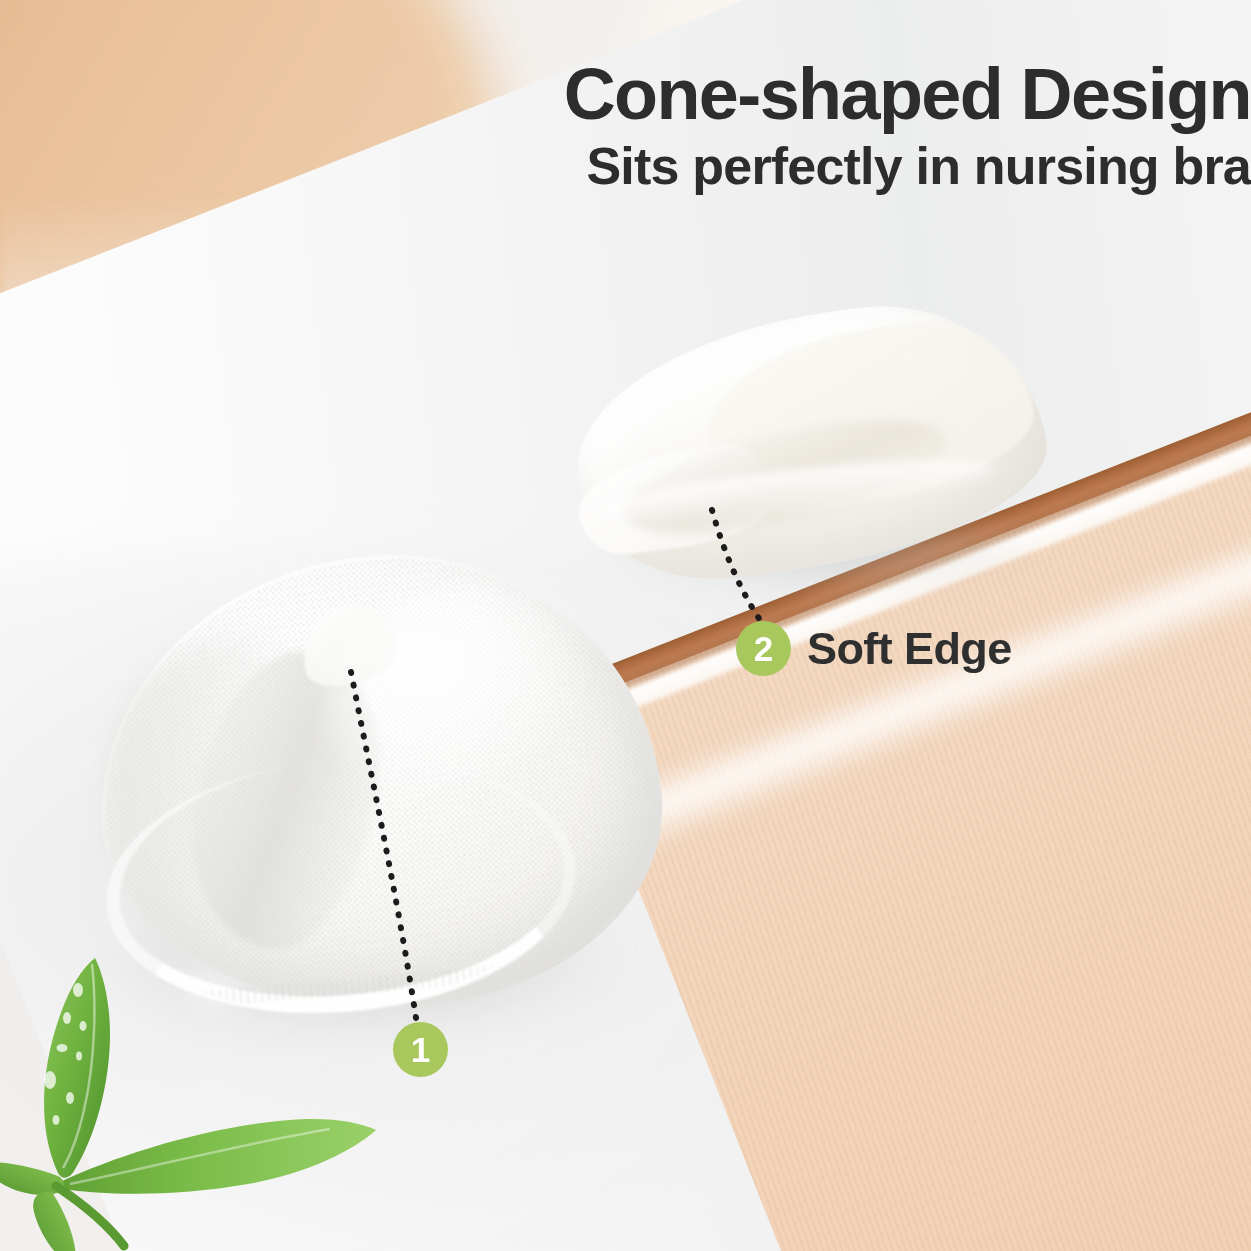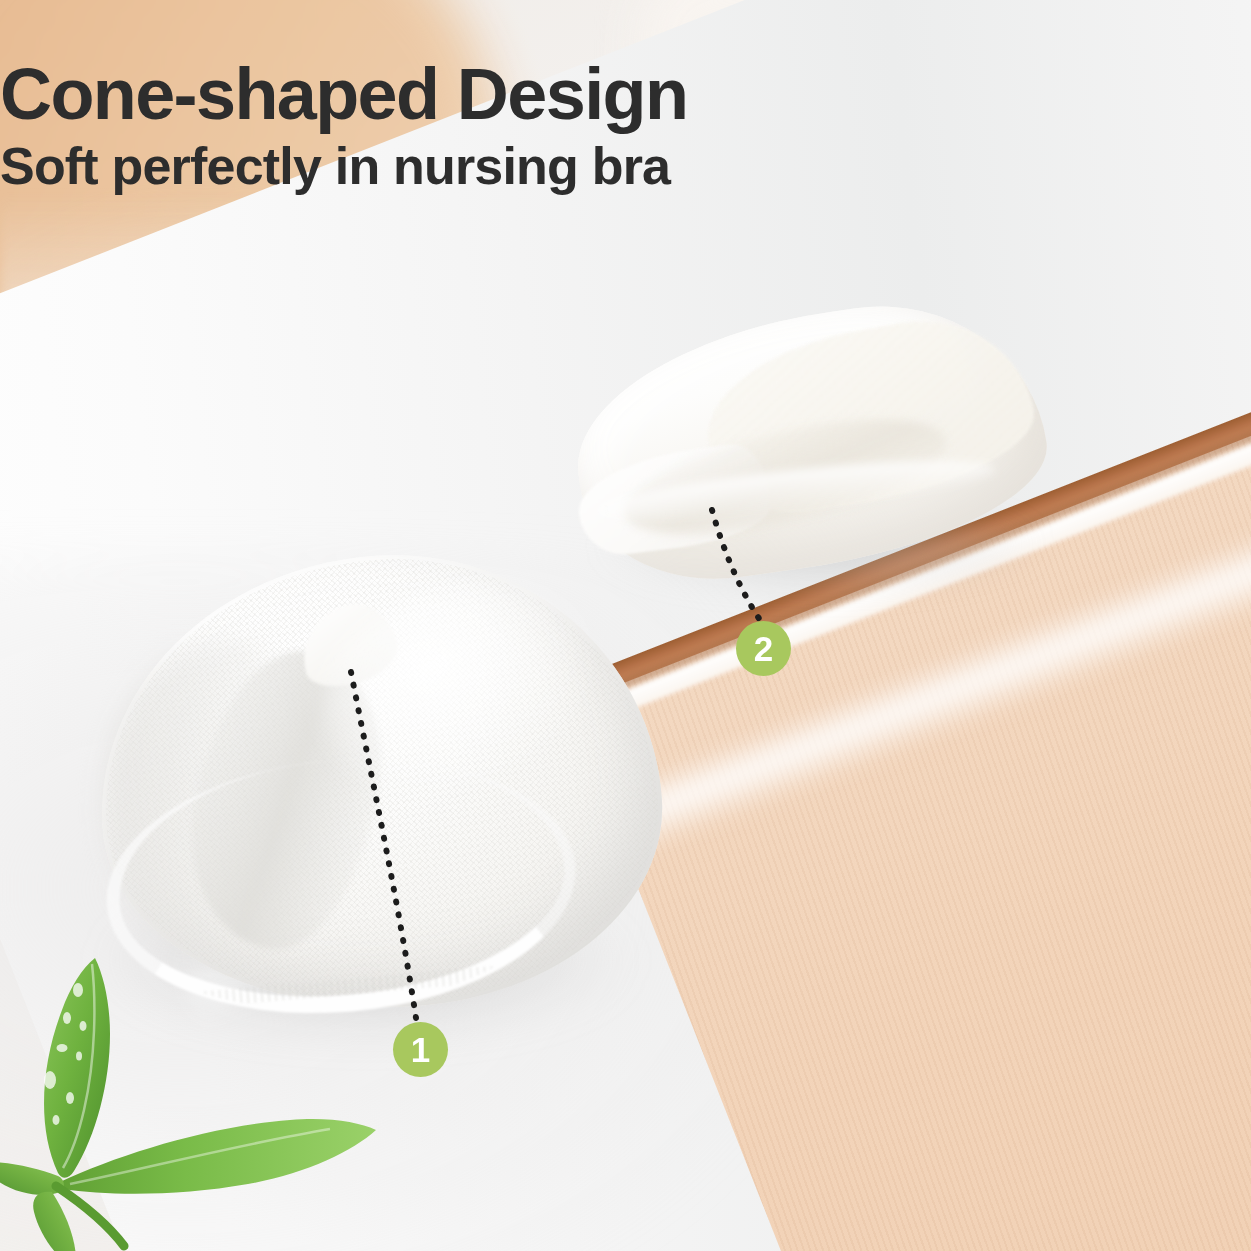--- a/index.html
+++ b/index.html
@@ -357,21 +357,21 @@
     white-space: nowrap;
   }
   #callout-1 { left: 393px; top: 1022px; }
   #callout-2 { left: 736px; top: 621px; }
 
   
   #heading-block {
     position: absolute;
     left: 0; top: 58px;
     width: 1251px;
-    text-align: left;
+    text-align: right;
   }
   #page-title {
     font-size: 72px;
     font-weight: bold;
     letter-spacing: -1.6px;
     line-height: 1.02;
     margin: 0;
   }
   #page-subtitle {
     font-size: 52px;
@@ -465,28 +465,29 @@
 
   <svg class="leader" id="leader-1" style="left:0;top:0;width:1251px;height:1251px">
     <path d="M351 672 C372 780 398 900 416 1018" stroke="#1c1c1c" stroke-width="6" stroke-linecap="round" stroke-dasharray="1 12" fill="none"></path>
   </svg>
   <svg class="leader" id="leader-2" style="left:0;top:0;width:1251px;height:1251px">
     <path d="M712 510 C726 560 744 596 760 620" stroke="#1c1c1c" stroke-width="6" stroke-linecap="round" stroke-dasharray="1 12" fill="none"></path>
   </svg>
 
   <div id="heading-block">
     <h1 id="page-title" style="color: rgb(45, 45, 45);">Cone-shaped Design</h1>
-    <p id="page-subtitle" style="color: rgb(45, 45, 45);">Soft perfectly in nursing bra</p>
+    <p id="page-subtitle" style="color: rgb(45, 45, 45);">Sits perfectly in nursing bra</p>
   </div>
 
   <div class="callout" id="callout-1">
     <div class="badge" style="background: rgb(168, 200, 94); color: rgb(255, 255, 255);">
       <span>1</span>
     </div>
   </div>
 
   <div class="callout" id="callout-2">
     <div class="badge" style="background: rgb(168, 200, 94); color: rgb(255, 255, 255);">
       <span>2</span>
     </div>
+    <div class="callout-label" style="color: rgb(47, 47, 47);">Soft Edge</div>
   </div>
 
 </div>
 
 </body></html>

